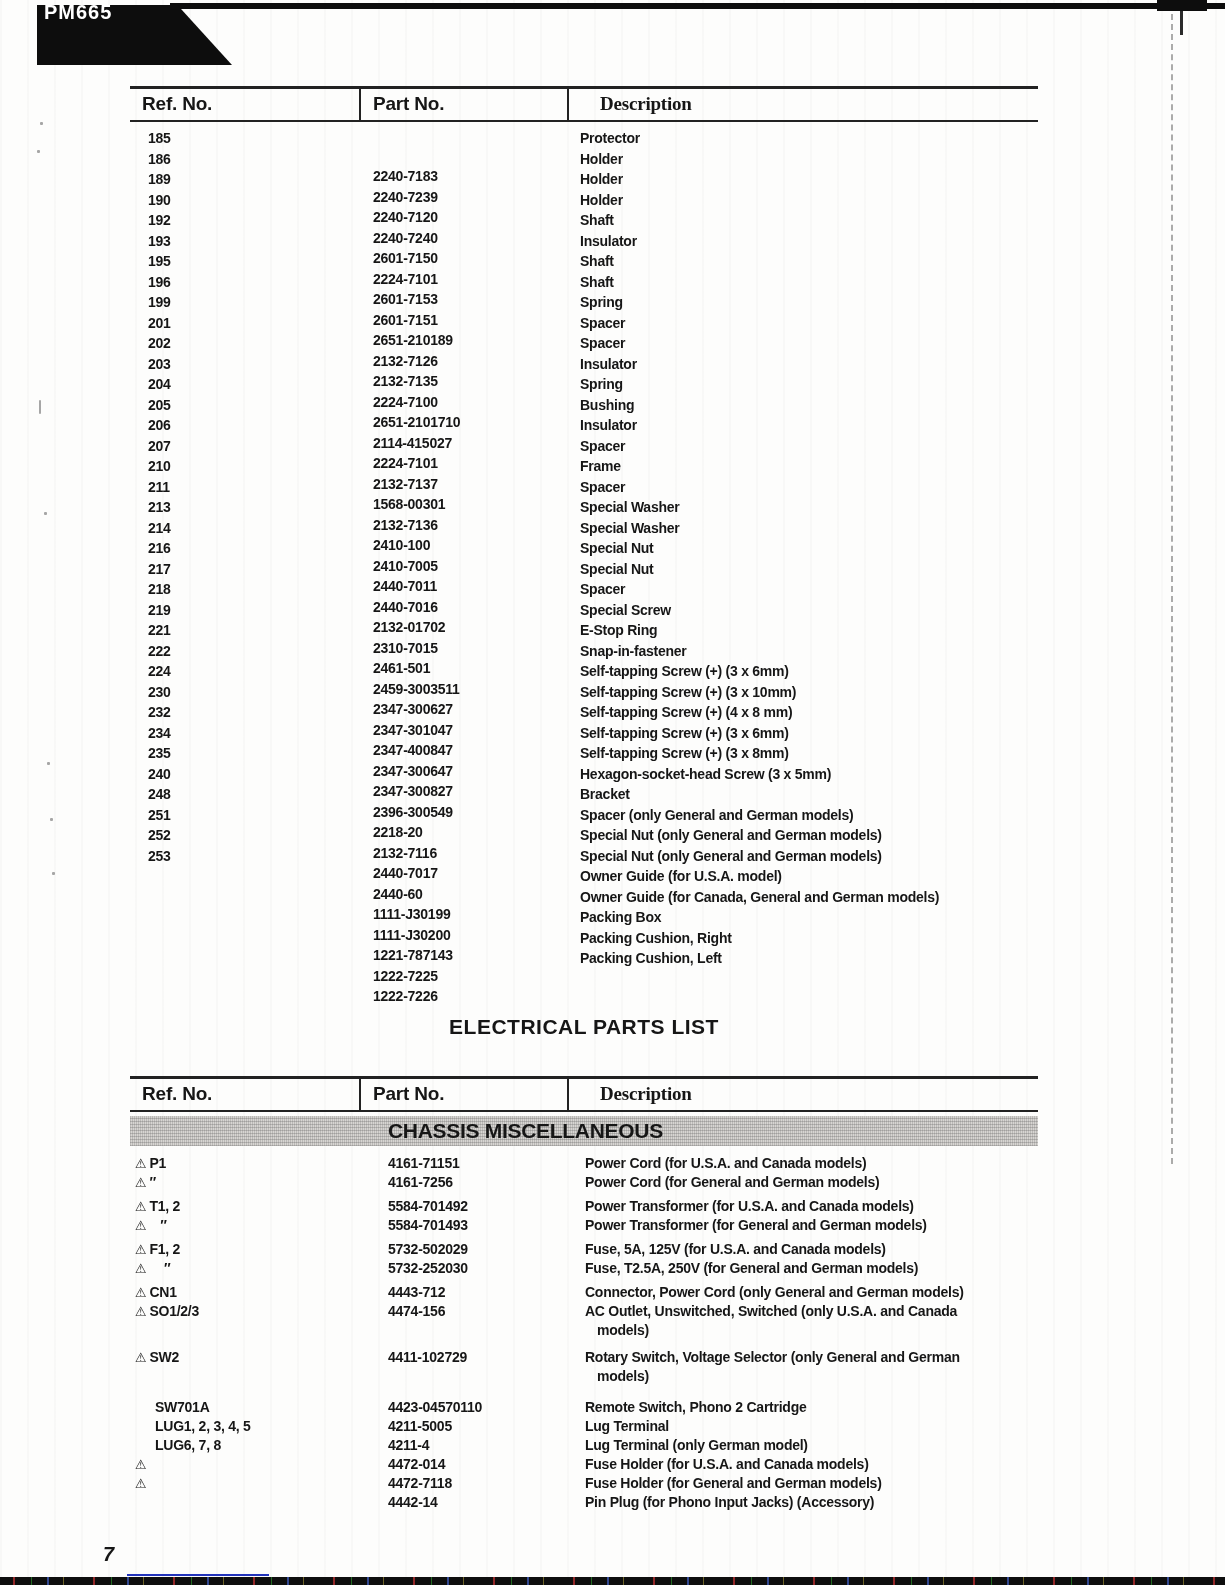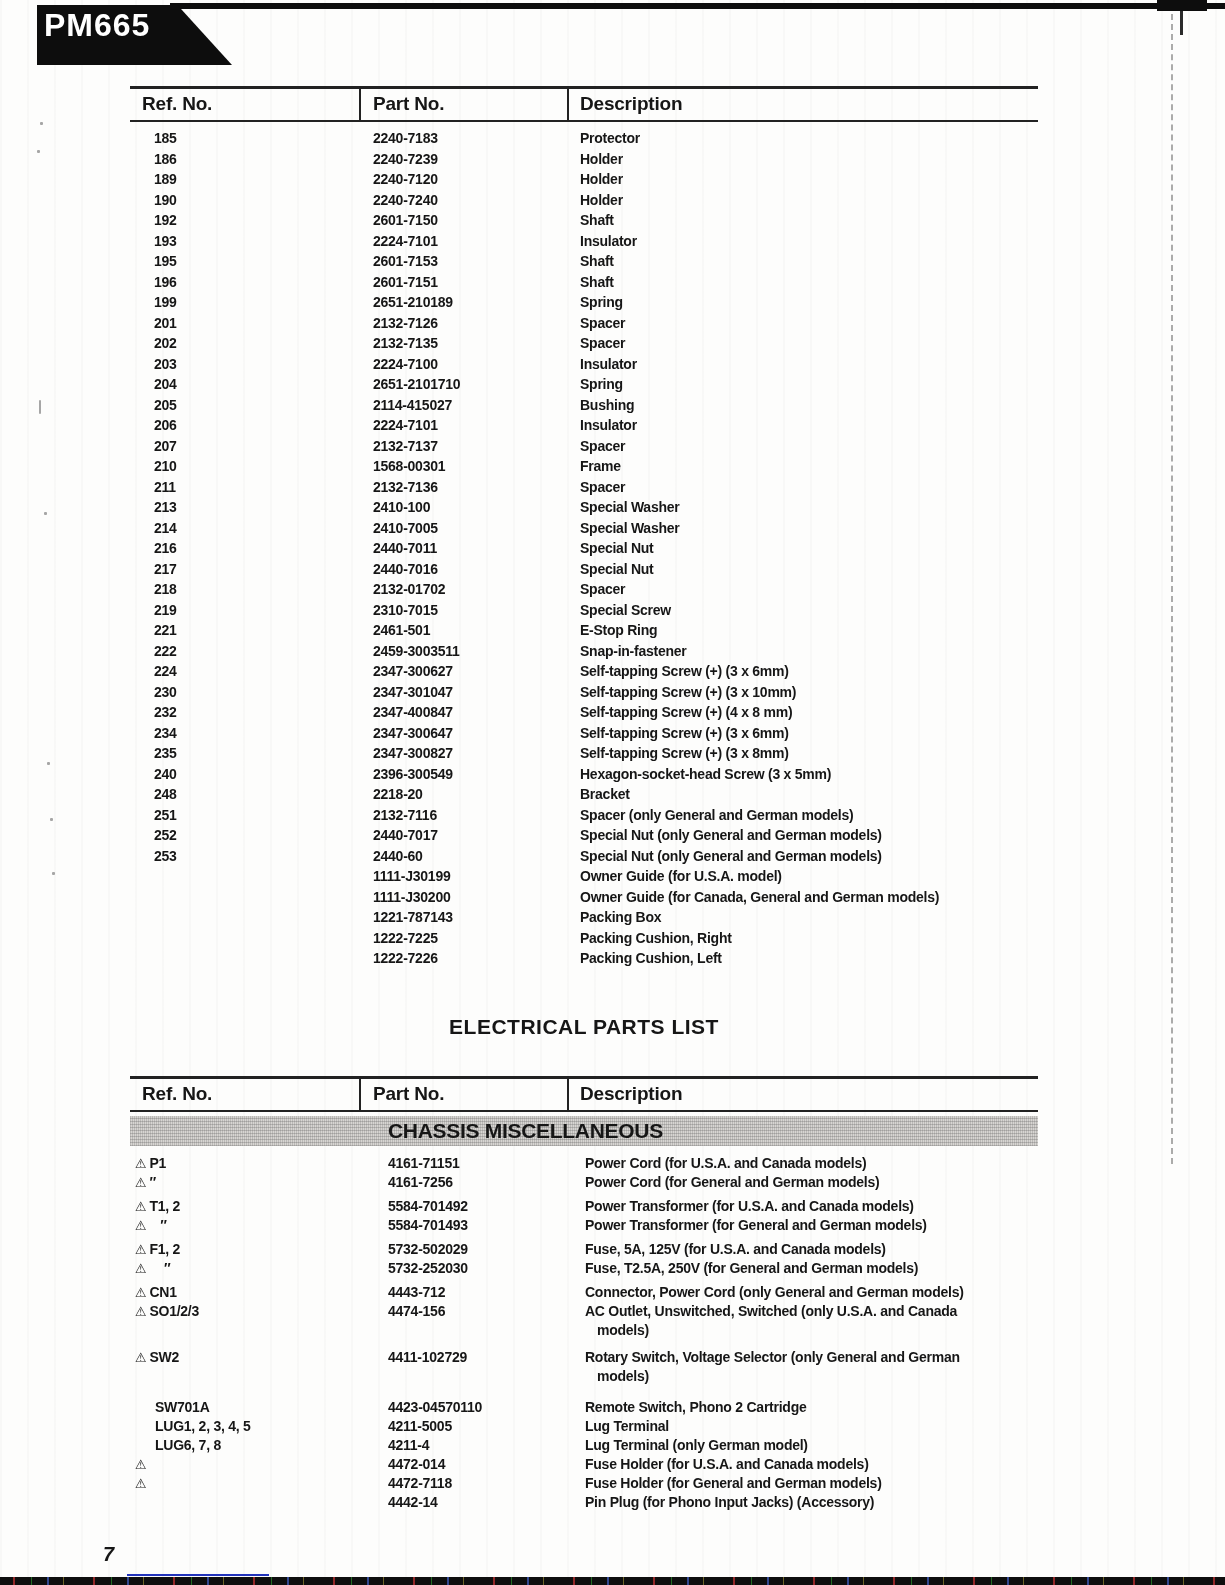--- a/index.html
+++ b/index.html
@@ -12,42 +12,42 @@
   }
   
   .top-line { position:absolute; left:170px; right:0; top:3px; height:6px; background:#0d0d0d; }
   .top-line-blob { position:absolute; right:18px; top:0; width:50px; height:11px; background:#0d0d0d; }
   .top-line-tick { position:absolute; left:1180px; top:11px; width:3px; height:24px; background:#2a2a2a; }
   .badge {
     position:absolute; left:37px; top:5px; width:195px; height:60px; background:#0d0d0d;
     clip-path:polygon(0 0, 72% 0, 100% 100%, 0 100%);
   }
   .badge-label {
-    position:absolute; left:44px; top:7px; color:#ffffff;
-    font-size:32px; font-weight:700; letter-spacing:1px;
+    position:absolute; left:44px; top:1px; color:#ffffff;
+    font-size:20px; font-weight:700; letter-spacing:1px;
   }
   
   .tbl { position:absolute; left:130px; width:908px; }
   .tbl-head {
     position:relative; height:31px; border-top:3px solid #222; border-bottom:2px solid #222;
   }
   .th { position:absolute; top:0; line-height:29px; font-size:19px; font-weight:700; letter-spacing:-0.2px; }
   .th-ref  { left:12px; }
   .th-part { left:243px; }
-  .th-desc { left:450px; }
+  .th-desc { left:470px;font-family:Liberation Serif, serif; }
   .vsep { position:absolute; top:0; bottom:0; width:2px; background:#222; }
   .vsep-1 { left:229px; }
   .vsep-2 { left:437px; }
 
   .tbody { position:relative; }
   .prow { position:relative; height:20.5px; }
   .cell { position:absolute; top:0; line-height:20.5px; font-size:14px; font-weight:700;
           letter-spacing:-0.25px; white-space:pre; }
-  .c-ref  { left:24px; }
-  .c-part { left:243px; }
+  .c-ref  { left:18px; }
+  .c-part { left:243px;margin-top:38px; }
   .c-desc { left:450px; }
 
   
   .section-title {
     position:absolute; left:130px; top:1015px; width:908px; text-align:center;
     font-size:21px; font-weight:700; letter-spacing:0.5px;
   }
   .band {
     position:relative; height:30px; margin-top:4px;
     background:

